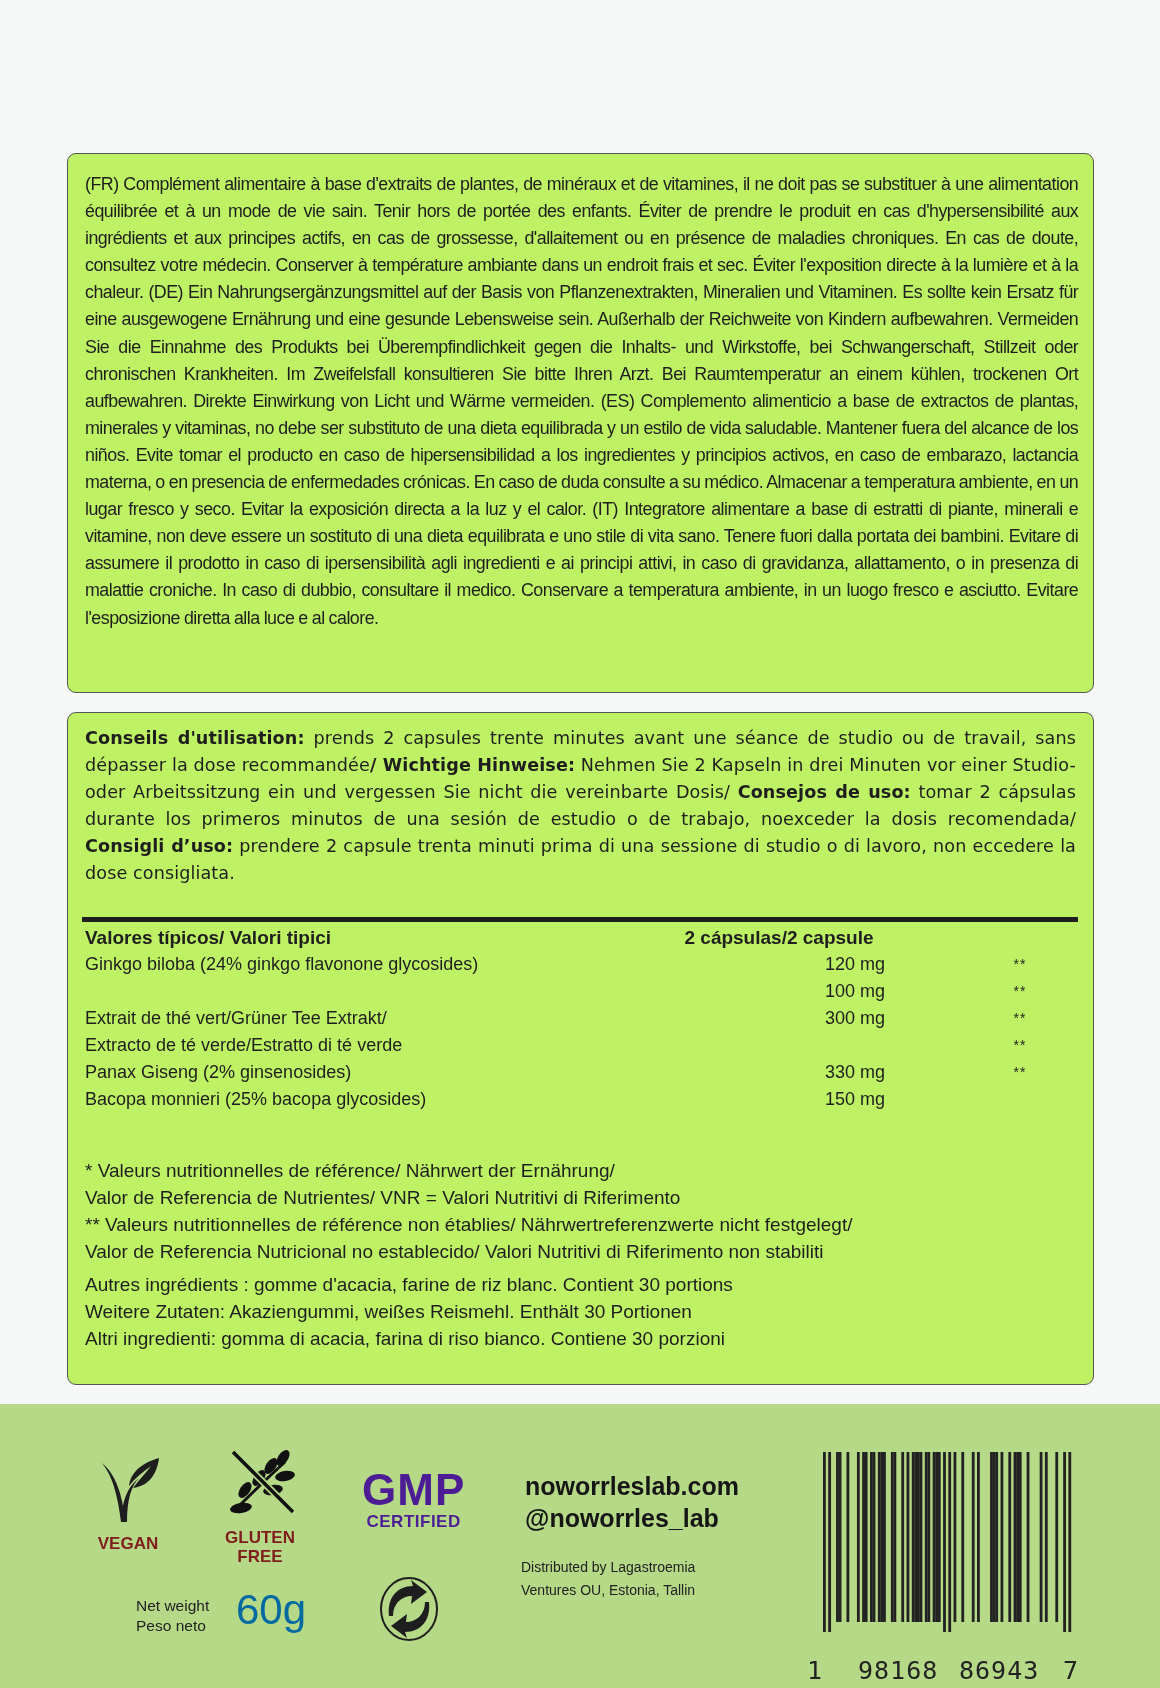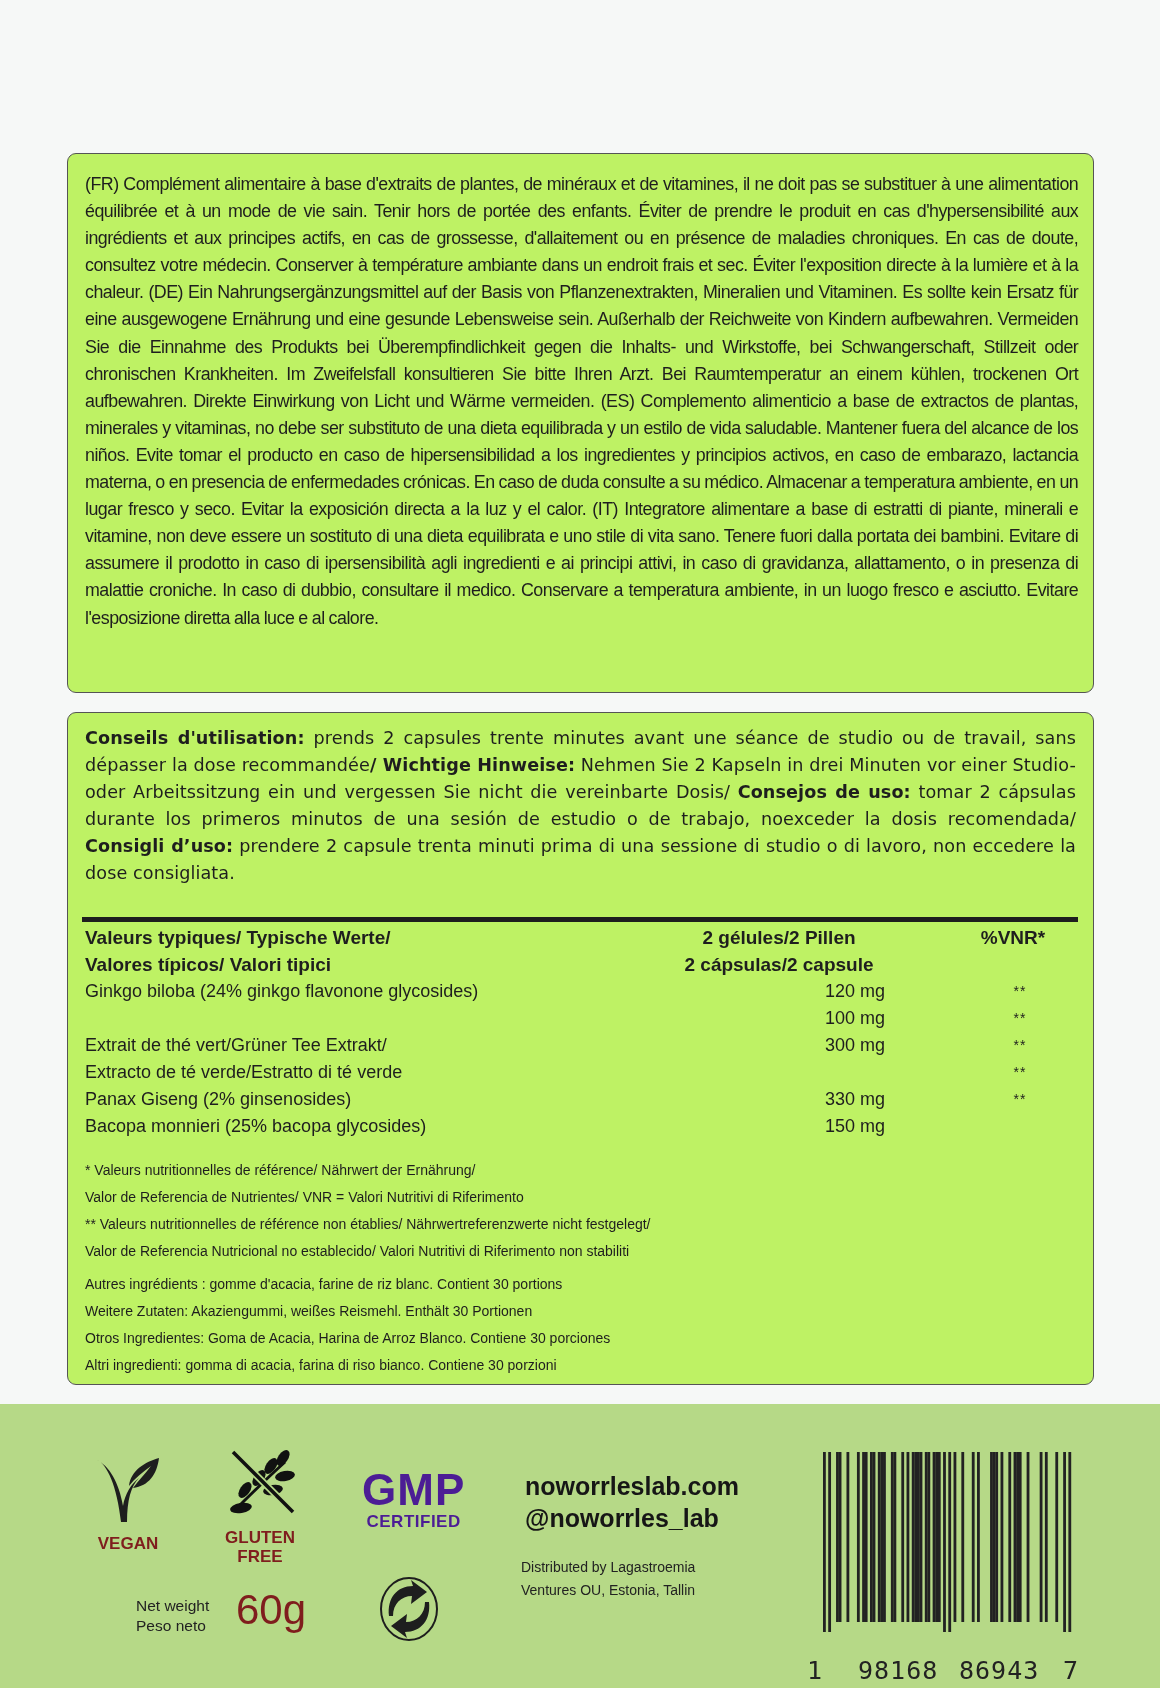--- a/index.html
+++ b/index.html
@@ -28,55 +28,50 @@
   #usage-text b { font-weight:bold; }
   .rule { position:absolute; left:14px; width:996px; top:204px; height:5px; background:#1e1e1e; }
   .tbl { position:absolute; left:17px; top:211px; width:996px; }
   .row { position:relative; height:27px; font-size:18px; line-height:27px; white-space:nowrap; }
   .hrow { font-weight:bold; font-size:19px; }
   .c1 { position:absolute; left:0; }
   .c2 { position:absolute; left:574px; width:240px; text-align:center; }
   .c2.val { left:650px; width:150px; text-align:right; padding-right:0; }
   .c3 { position:absolute; left:895px; width:80px; text-align:center; font-size:14px; letter-spacing:1px; }
   .c3.h { font-size:19px; left:888px; letter-spacing:0; }
-  .notes { position:absolute; left:17px; top:444px; width:1000px; font-size:14px; line-height:27px; }
+  .notes { position:absolute; left:17px; top:444px; width:1000px; font-size:19px; line-height:27px; }
   .notes .gap { height:6px; }
   #footer {
     position:absolute; left:0; top:1404px; width:1160px; height:284px; background:#b6d987;
   }
   .icon { position:absolute; }
   .lbl { position:absolute; font-weight:bold; font-size:17px; text-align:center; line-height:19px; color:#7f1d1d; }
   #gmp { position:absolute; left:362px; top:64px; text-align:center; color:#4c1d95; }
   #gmp .big { font-size:44px; font-weight:bold; letter-spacing:1px; line-height:44px; }
   #gmp .small { font-size:17px; font-weight:bold; letter-spacing:0.5px;text-align:center; }
   #net { position:absolute; left:136px; top:192px; font-size:15.5px; line-height:20px; color:#222; }
-  #netval { position:absolute; left:236px; top:182px; font-size:42px; font-weight:normal; color:#7f1d1d; }
+  #netval { position:absolute; left:236px; top:182px; font-size:42px; font-weight:normal; color:#0369a1; }
   #web { position:absolute; left:525px; top:66px; font-weight:bold; font-size:25px; line-height:32px; color:#161616; }
   #dist { position:absolute; left:521px; top:152px; font-size:14px; line-height:23px; color:#222; }
   #barcode { position:absolute; left:823px; top:48px; width:250px; height:180px; }
   .bc-digit { position:absolute; font-family:"DejaVu Sans Mono", monospace; font-size:25px; color:#222; top:204px; }
 </style>
 </head>
 <body>
 
 <div class="box" id="warn-box">
   <div id="warn-text">(FR) Complément alimentaire à base d'extraits de plantes, de minéraux et de vitamines, il ne doit pas se substituer à une alimentation équilibrée et à un mode de vie sain. Tenir hors de portée des enfants. Éviter de prendre le produit en cas d'hypersensibilité aux ingrédients et aux principes actifs, en cas de grossesse, d'allaitement ou en présence de maladies chroniques. En cas de doute, consultez votre médecin. Conserver à température ambiante dans un endroit frais et sec. Éviter l'exposition directe à la lumière et à la chaleur. (DE) Ein Nahrungsergänzungsmittel auf der Basis von Pflanzenextrakten, Mineralien und Vitaminen. Es sollte kein Ersatz für eine ausgewogene Ernährung und eine gesunde Lebensweise sein. Außerhalb der Reichweite von Kindern aufbewahren. Vermeiden Sie die Einnahme des Produkts bei Überempfindlichkeit gegen die Inhalts- und Wirkstoffe, bei Schwangerschaft, Stillzeit oder chronischen Krankheiten. Im Zweifelsfall konsultieren Sie bitte Ihren Arzt. Bei Raumtemperatur an einem kühlen, trockenen Ort aufbewahren. Direkte Einwirkung von Licht und Wärme vermeiden. (ES) Complemento alimenticio a base de extractos de plantas, minerales y vitaminas, no debe ser substituto de una dieta equilibrada y un estilo de vida saludable. Mantener fuera del alcance de los niños. Evite tomar el producto en caso de hipersensibilidad a los ingredientes y principios activos, en caso de embarazo, lactancia materna, o en presencia de enfermedades crónicas. En caso de duda consulte a su médico. Almacenar a temperatura ambiente, en un lugar fresco y seco. Evitar la exposición directa a la luz y el calor. (IT) Integratore alimentare a base di estratti di piante, minerali e vitamine, non deve essere un sostituto di una dieta equilibrata e uno stile di vita sano. Tenere fuori dalla portata dei bambini. Evitare di assumere il prodotto in caso di ipersensibilità agli ingredienti e ai principi attivi, in caso di gravidanza, allattamento, o in presenza di malattie croniche. In caso di dubbio, consultare il medico. Conservare a temperatura ambiente, in un luogo fresco e asciutto. Evitare l'esposizione diretta alla luce e al calore.</div>
 </div>
 
 <div class="box" id="usage-box">
   <div id="usage-text"><b>Conseils d'utilisation:</b><span> prends 2 capsules trente minutes avant une séance de studio ou de travail, sans dépasser la dose recommandée</span><b>/ Wichtige Hinweise:</b><span> Nehmen Sie 2 Kapseln in drei Minuten vor einer Studio- oder Arbeitssitzung ein und vergessen Sie nicht die vereinbarte Dosis/ </span><b>Consejos de uso:</b><span> tomar 2 cápsulas durante los primeros minutos de una sesión de estudio o de trabajo, noexceder la dosis recomendada/ </span><b>Consigli d’uso:</b><span> prendere 2 capsule trenta minuti prima di una sessione di studio o di lavoro, non eccedere la dose consigliata.</span></div>
 
   <div class="rule"></div>
 
   <div class="tbl">
-    <div class="row hrow">
-      <span class="c1">Valeurs typiques/ Typische Werte/</span>
-      <span class="c2">2 gélules/2 Pillen</span>
-      <span class="c3 h">%VNR*</span>
-    </div>
     <div class="row hrow">
       <span class="c1">Valores típicos/ Valori tipici</span>
       <span class="c2">2 cápsulas/2 capsule</span>
     </div>
     <div id="rows">
         <div class="row">
           <span class="c1">Ginkgo biloba (24% ginkgo flavonone glycosides)</span>
           <span class="c2 val">120 mg</span>
           <span class="c3">**</span>
         </div>
@@ -108,21 +103,20 @@
   </div>
 
   <div class="notes">
     <div>* Valeurs nutritionnelles de référence/ Nährwert der Ernährung/</div>
     <div>Valor de Referencia de Nutrientes/ VNR = Valori Nutritivi di Riferimento</div>
     <div>** Valeurs nutritionnelles de référence non établies/ Nährwertreferenzwerte nicht festgelegt/</div>
     <div>Valor de Referencia Nutricional no establecido/ Valori Nutritivi di Riferimento non stabiliti</div>
     <div class="gap"></div>
     <div>Autres ingrédients : gomme d'acacia, farine de riz blanc. Contient 30 portions</div>
     <div>Weitere Zutaten: Akaziengummi, weißes Reismehl. Enthält 30 Portionen</div>
-    <div>Otros Ingredientes: Goma de Acacia, Harina de Arroz Blanco. Contiene 30 porciones</div>
     <div>Altri ingredienti: gomma di acacia, farina di riso bianco. Contiene 30 porzioni</div>
   </div>
 </div>
 
 <div id="footer">
 
   <svg class="icon" style="left:95px;top:52px" width="66" height="70" viewBox="0 0 66 70">
     <path d="M2 4 C12 8 22 30 26 66 L32 66 C32 44 36 30 44 22 C36 28 30 38 28 50 C24 26 14 10 2 4 Z" fill="#1e1e1e"></path>
     <path d="M34 30 C36 14 50 6 64 2 C62 18 54 30 38 32 C44 24 50 18 56 10 C48 16 40 22 34 30 Z" fill="#1e1e1e"></path>
   </svg>

